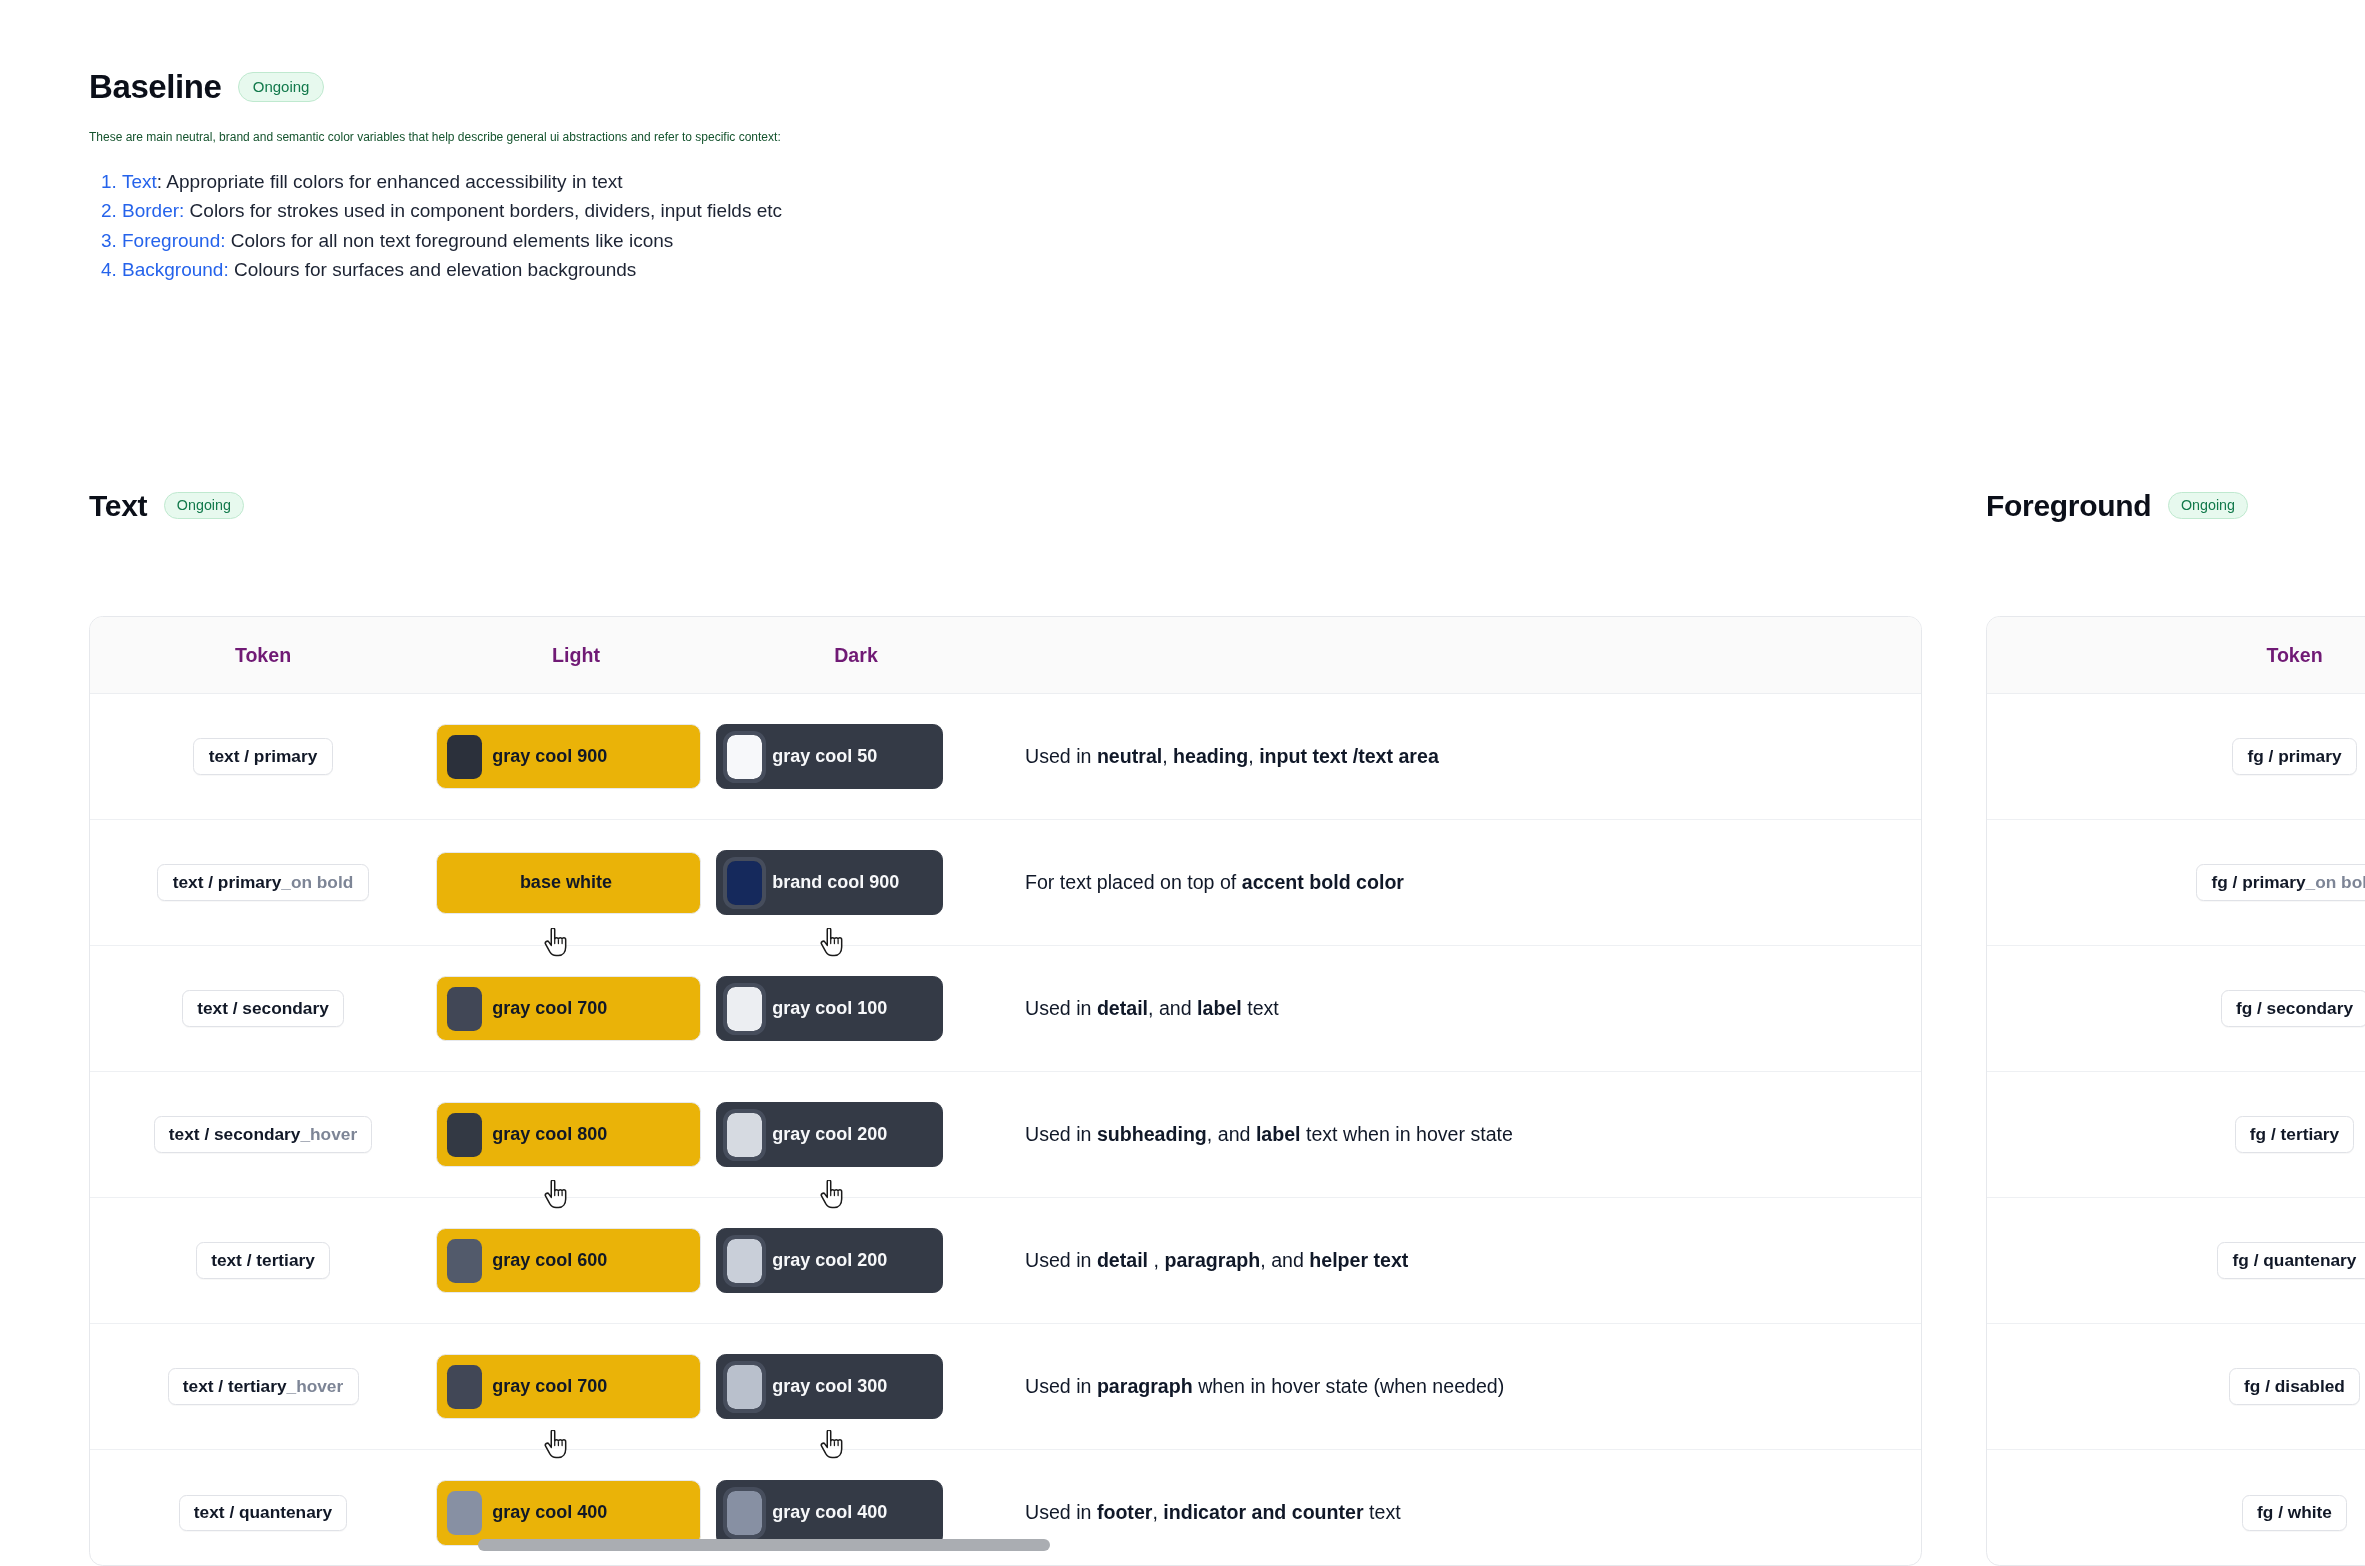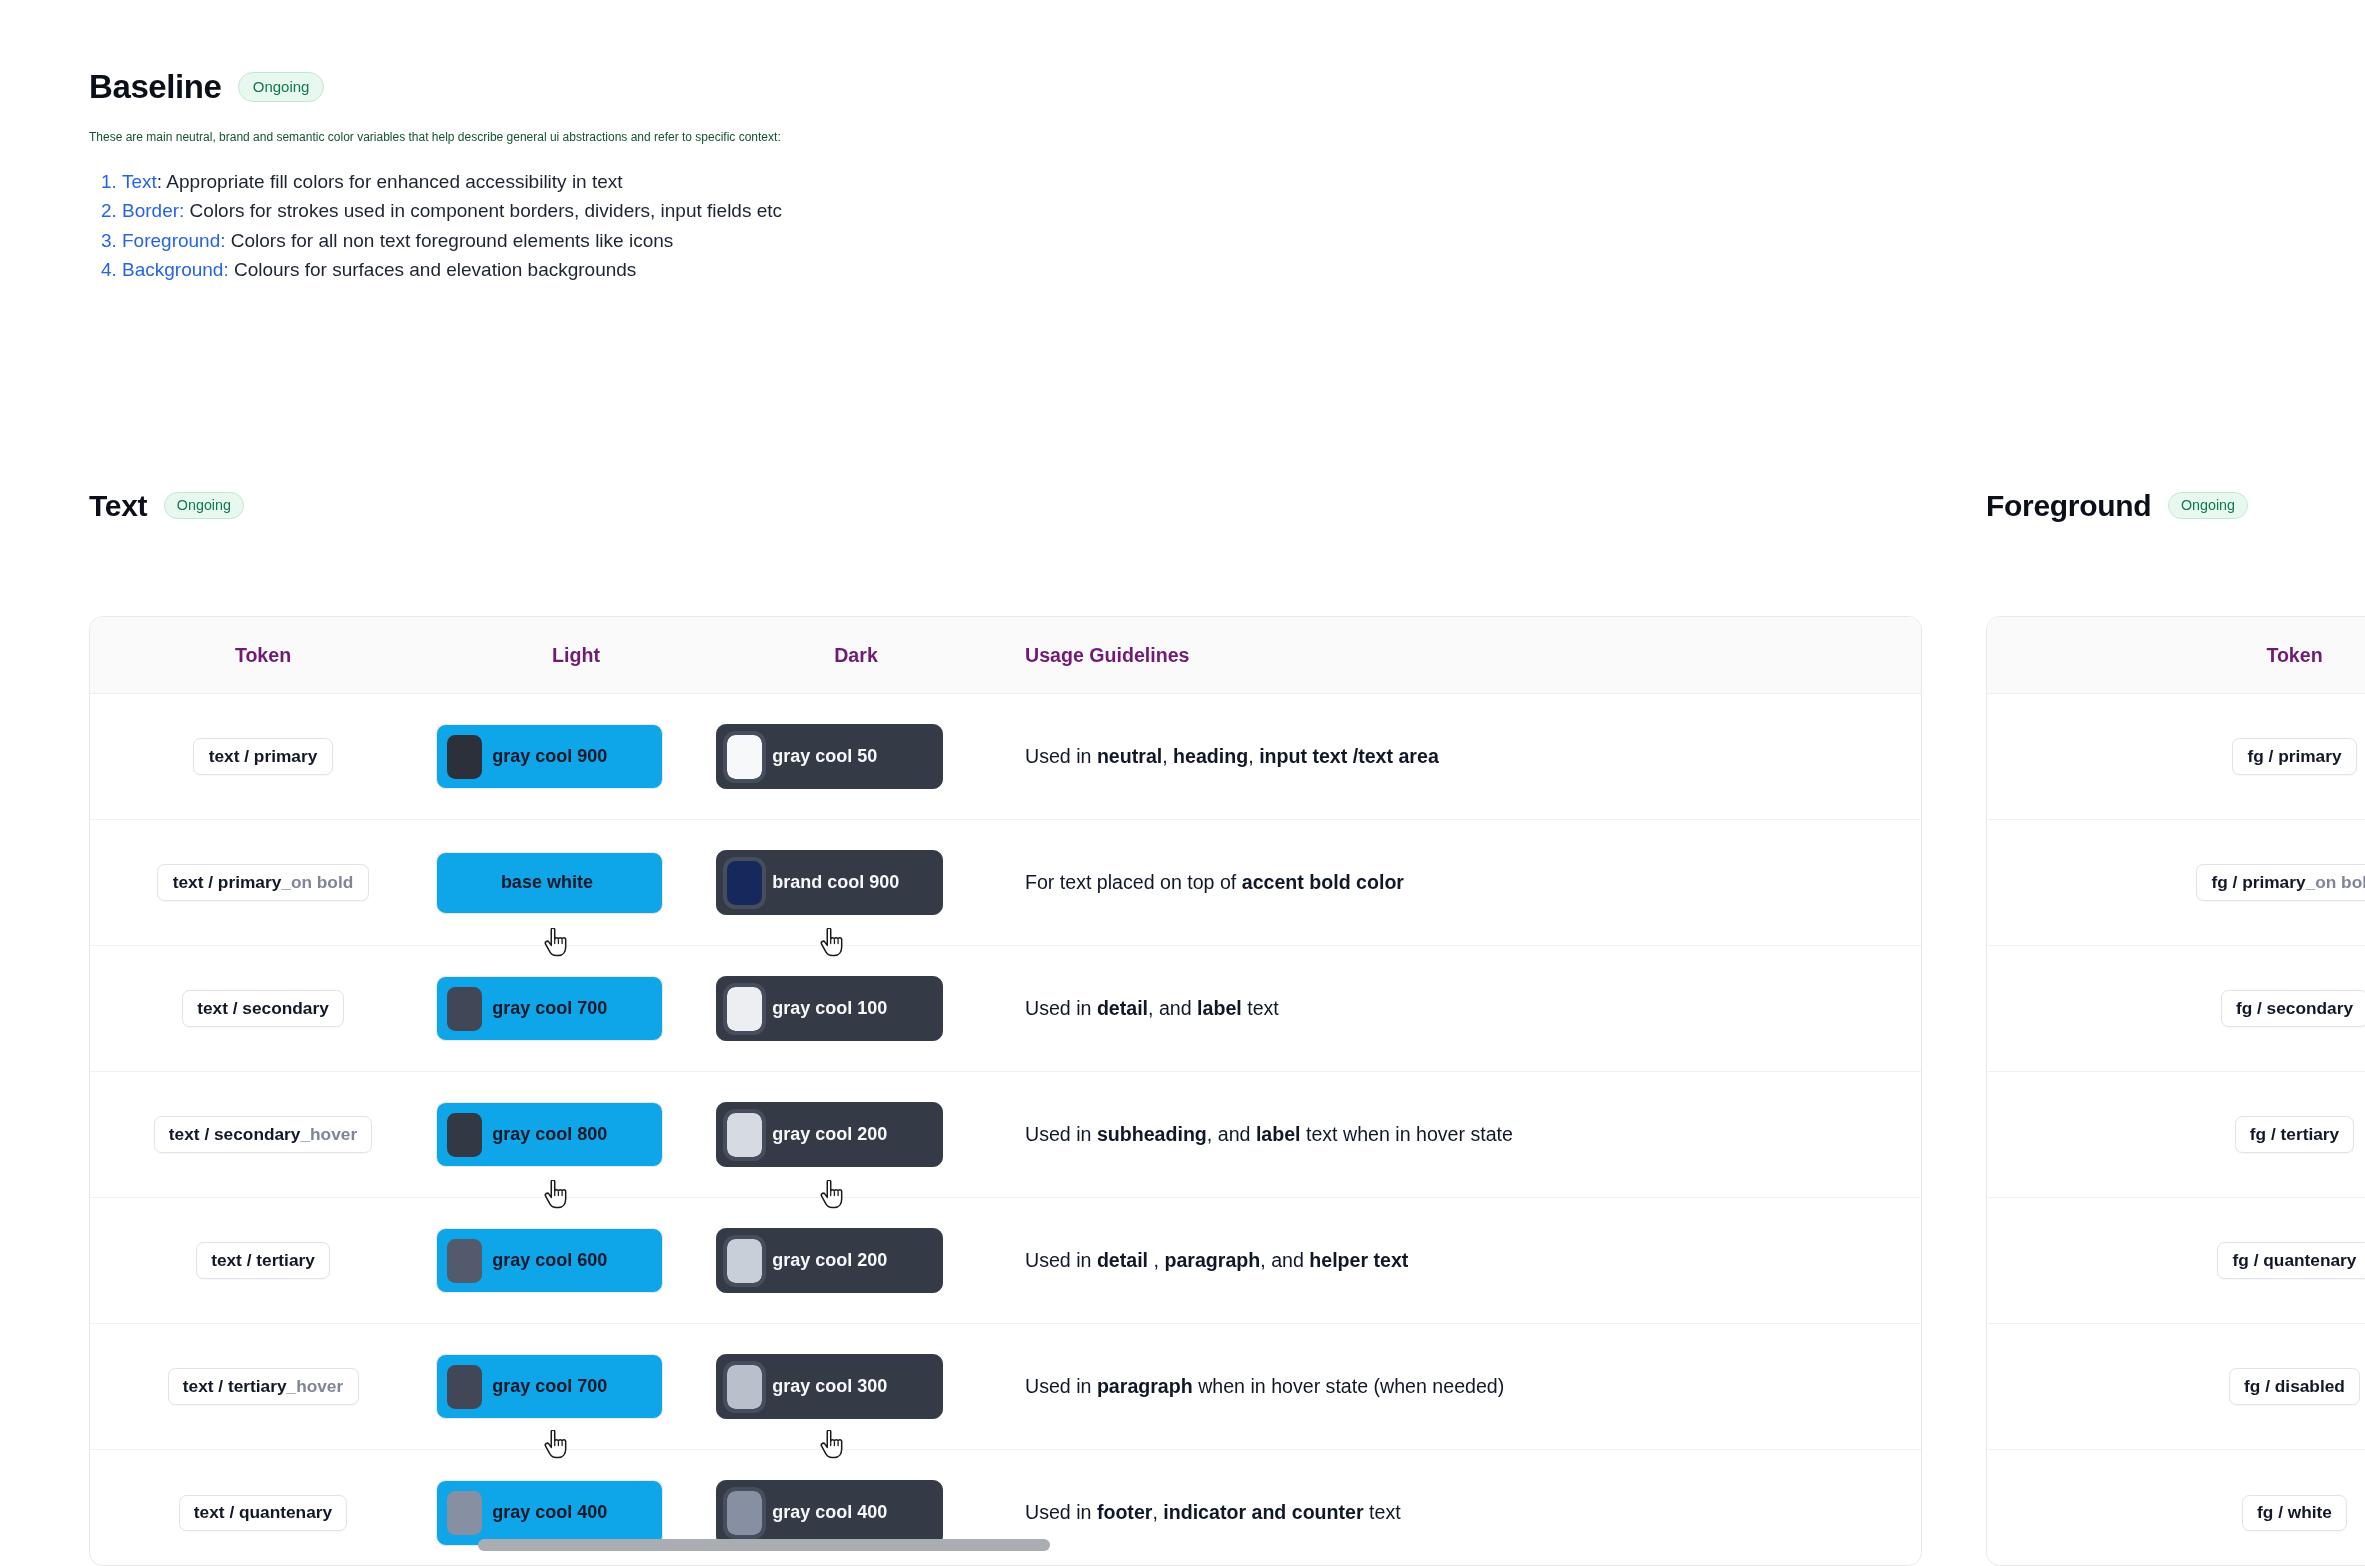--- a/index.html
+++ b/index.html
@@ -99,21 +99,21 @@
     box-shadow:0 0.8px 0.8px rgba(16,24,40,0.03);
   }
   .pill .sub { color:#7d8596; font-weight:700; }
 
   
   .chip {
     display:flex; align-items:center; gap:10.5px;
     border-radius:9.8px; padding:9.8px 15px 9.8px 9.8px;
     min-height:62px; position:relative;
   }
-  .chip.light { background:#0ea5e9; border:0.8px solid #e7e9ed; width:227px; }
+  .chip.light { background:#eab308; border:0.8px solid #e7e9ed; width:265px; }
   .chip.dark  { background:#343a46; border:0.8px solid #343a46; width:227px; }
   .chip .sw {
     width:35px; height:44px; border-radius:8.3px; flex:none;
   }
   .chip.dark .sw { outline:4.5px solid #464d5c; outline-offset:-0.8px; border-radius:8.3px; }
   .chip .lbl { font-size:18px; font-weight:700; line-height:1.18; }
   .chip.light .lbl { color:#111827; }
   .chip.dark  .lbl { color:#f7f8fa; }
   .chip.centered { justify-content:center; }
   .chip.centered .lbl { text-align:center; }
@@ -162,23 +162,20 @@
   <div class="thead">
     <div class="c-token">
         <span class="th">Token</span>
       </div>
     <div class="c-light">
         <span class="th">Light</span>
       </div>
     <div class="c-dark">
         <span class="th">Dark</span>
       </div>
-    <div class="c-usage">
-        <span class="th">Usage Guidelines</span>
-      </div>
   </div>
   <div id="text-rows">
       <div class="trow">
         <div class="c-token">
           <span class="pill">
             <span>text / primary</span>
           </span>
         </div>
         <div class="c-light">
           <div class="chip light">

